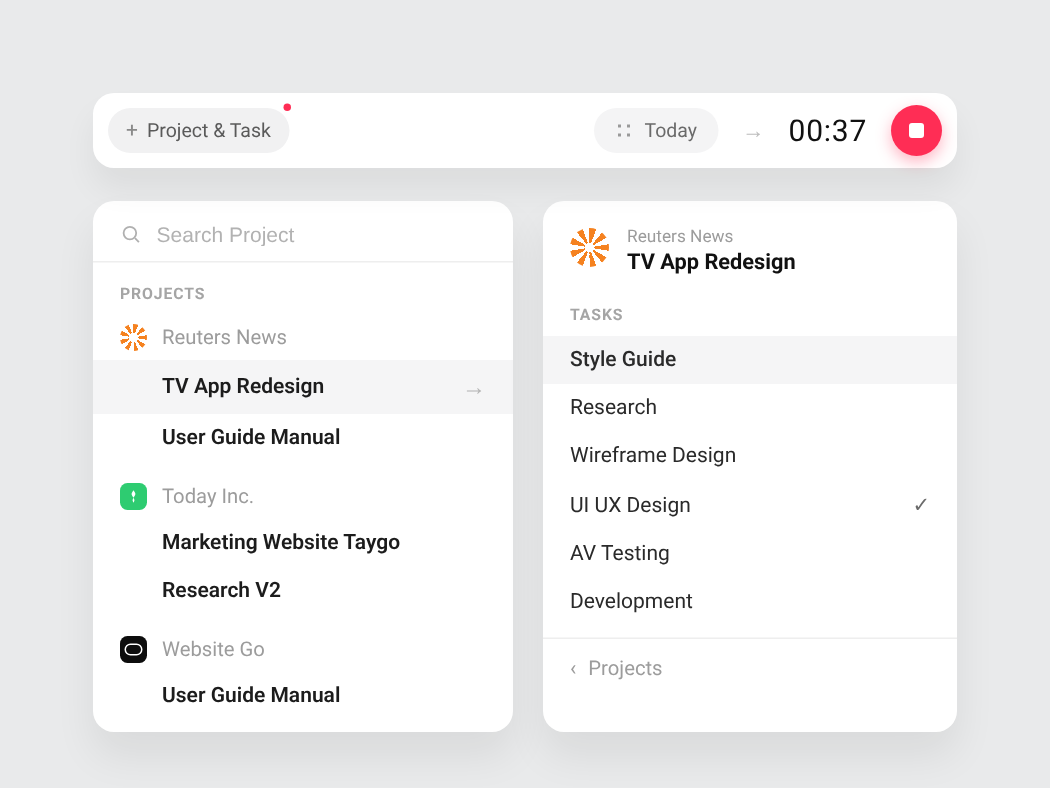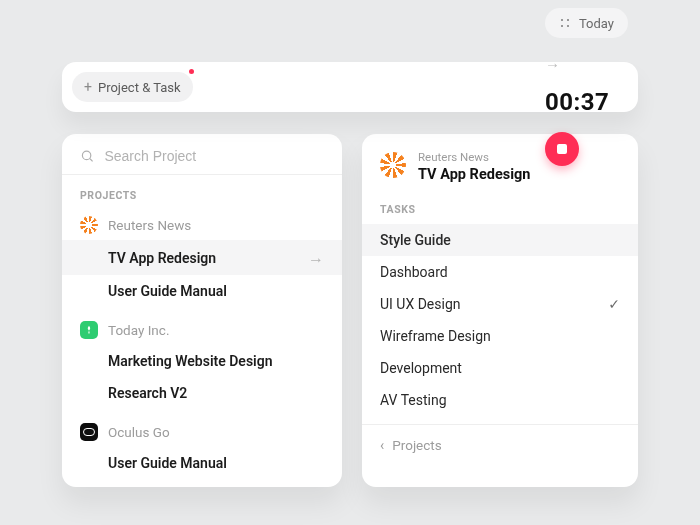--- a/index.html
+++ b/index.html
@@ -46,23 +46,22 @@
       top: 7px;
       left: 127px;
       width: 5px;
       height: 5px;
       border-radius: 50%;
       background: #ff2d55;
     }
     .topbar-right {
       margin-left: auto;
       display: flex;
-      align-items: flex-start;
+      align-items: center;
       gap: 16px;
-      flex-direction: column;
     }
     .today-chip {
       display: inline-flex;
       align-items: center;
       gap: 8px;
       height: 30px;
       padding: 0 14px;
       border-radius: 15px;
       background: #f4f4f5;
       font-size: 13px;
@@ -79,22 +78,22 @@
       position: absolute;
       inset: 0;
       background:
         radial-gradient(circle, #9a9a9a 1.1px, transparent 1.2px) 0 0/6px 6px;
     }
     .arrow-right {
       color: #bcbcbc;
       font-size: 15px;
     }
     .timer {
-      font-size: 24px;
-      font-weight: 700;
+      font-size: 20px;
+      font-weight: 400;
       letter-spacing: 0.5px;
       color: #111;
     }
     .stop-btn {
       width: 34px; height: 34px;
       border-radius: 50%;
       background: #ff2d55;
       display: flex;
       align-items: center;
       justify-content: center;
@@ -278,29 +277,29 @@
 
     <div class="group-row" style="margin-top:8px">
       <span class="logo taygo">
         <svg width="10" height="10" viewBox="0 0 24 24" fill="#fff">
             <path d="M12 2 C8 8 8 8 12 14 C16 8 16 8 12 2 Z M12 14 C10 18 10 18 12 22 C14 18 14 18 12 14 Z"></path>
           </svg>
       </span>
       <span class="gname">Today Inc.</span>
     </div>
     <div class="proj-row">
-      <span>Marketing Website Design</span>
+      <span>Marketing Website Taygo</span>
     </div>
     <div class="proj-row">
       <span>Research V2</span>
     </div>
 
     <div class="group-row" style="margin-top:8px">
       <span class="logo oculus"></span>
-      <span class="gname">Oculus Go</span>
+      <span class="gname">Website Go</span>
     </div>
     <div class="proj-row">
       <span>User Guide Manual</span>
     </div>
   </div>
 
   <div class="panel panel-right">
     <div class="rp-header">
       <span class="logo reuters"></span>
       <div>
@@ -308,34 +307,34 @@
         <div class="title">TV App Redesign</div>
       </div>
     </div>
 
     <div class="section-label">TASKS</div>
 
     <div class="task-row active">
       <span>Style Guide</span>
     </div>
     <div class="task-row">
-      <span>Dashboard</span>
+      <span>Research</span>
+    </div>
+    <div class="task-row">
+      <span>Wireframe Design</span>
     </div>
     <div class="task-row">
       <span>UI UX Design</span>
       <span class="check">✓</span>
     </div>
     <div class="task-row">
-      <span>Wireframe Design</span>
+      <span>AV Testing</span>
     </div>
     <div class="task-row">
       <span>Development</span>
-    </div>
-    <div class="task-row">
-      <span>AV Testing</span>
     </div>
 
     <div class="rp-footer">
       <span class="chev">‹</span>
       <span>Projects</span>
     </div>
   </div>
 
 </div>
 

